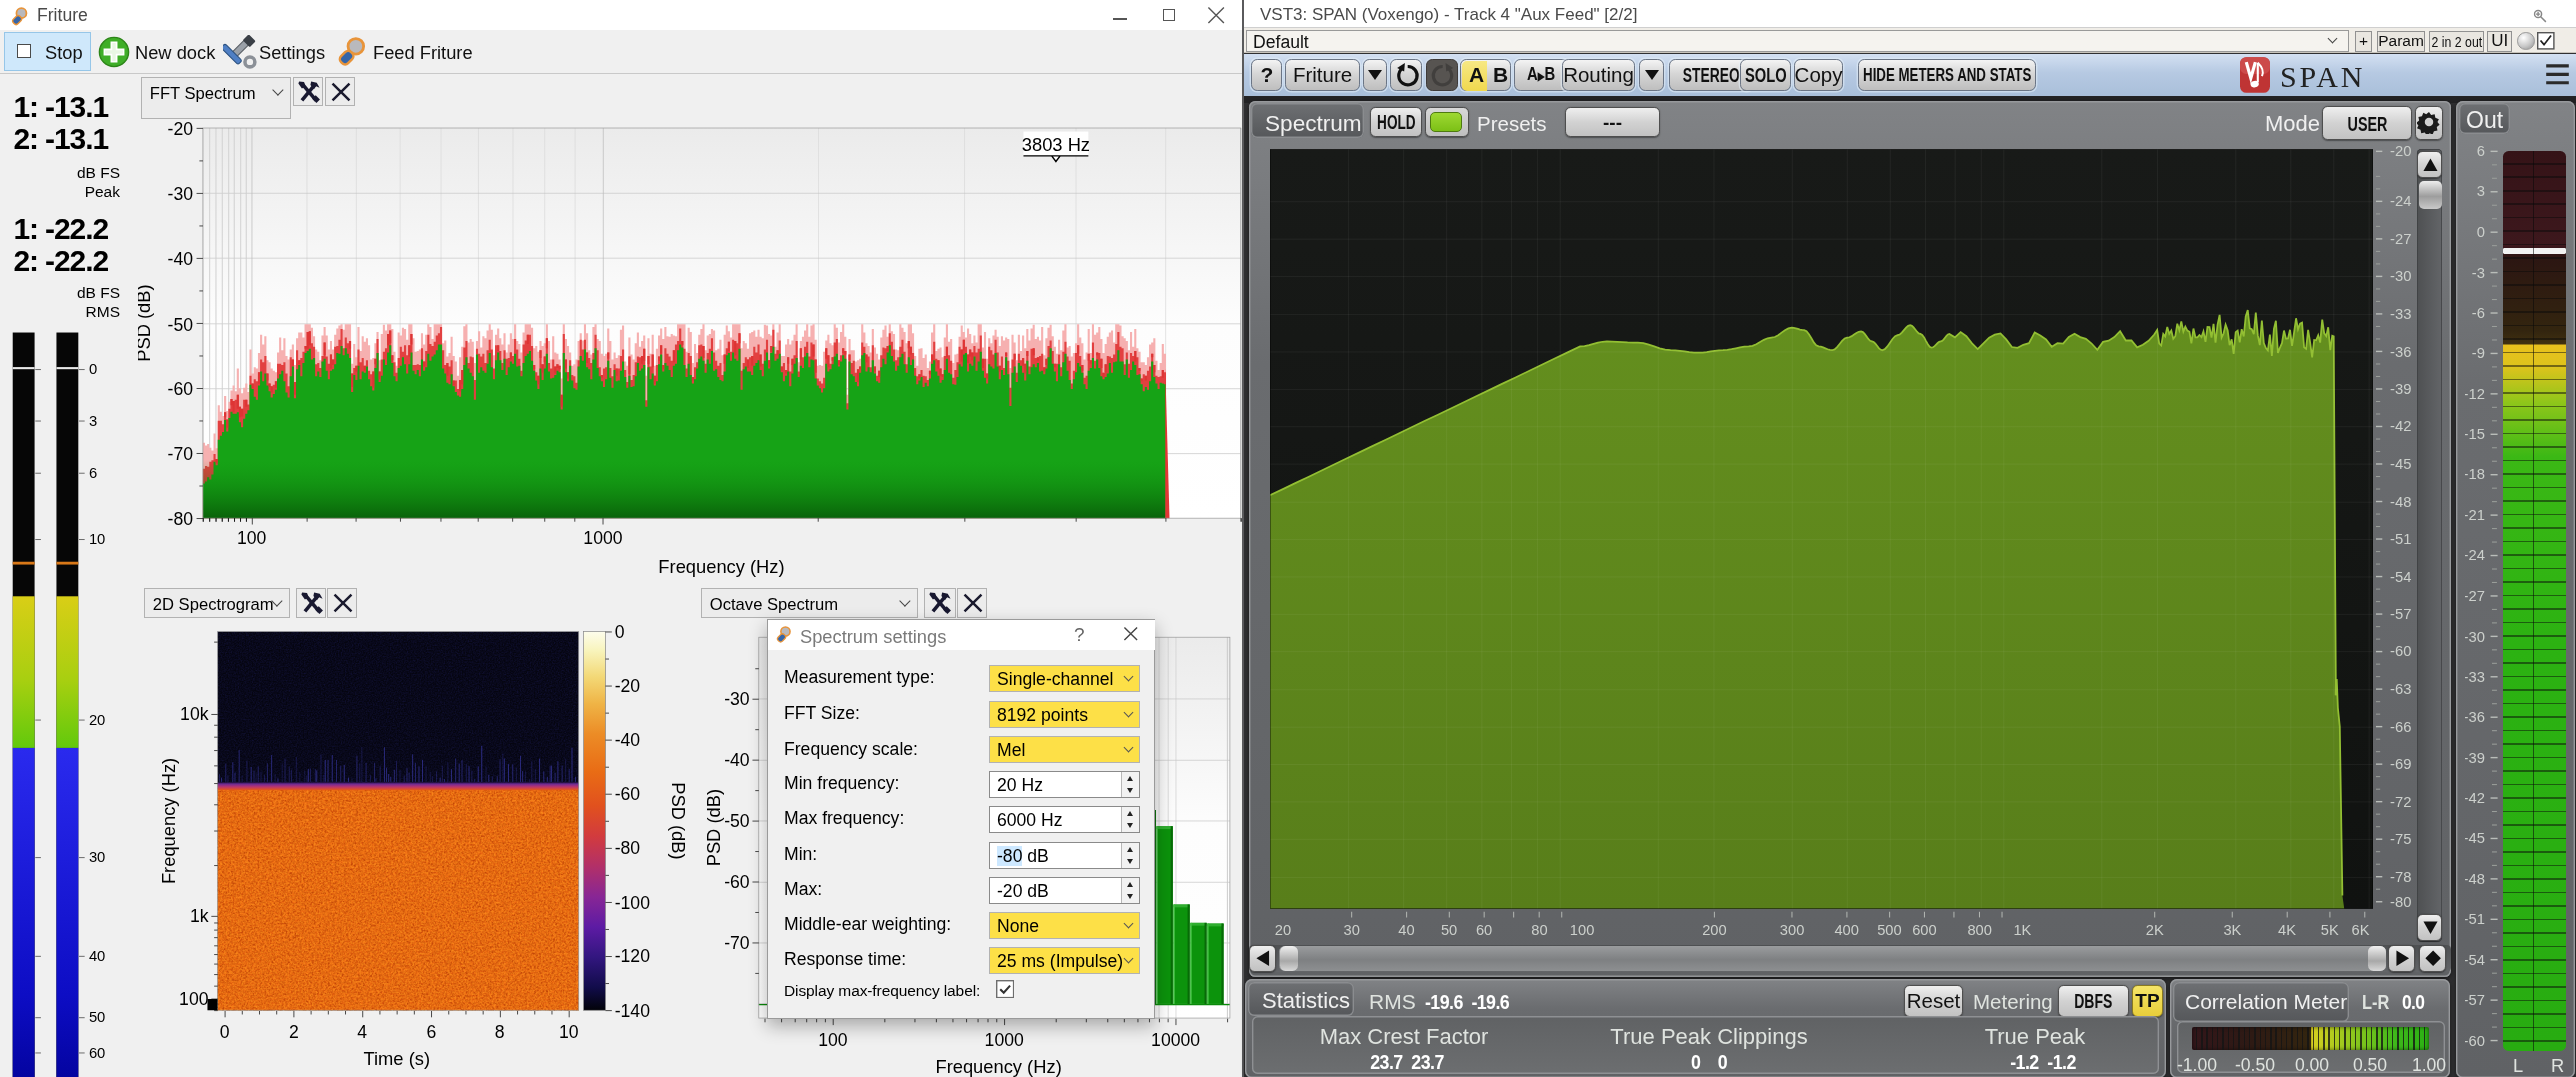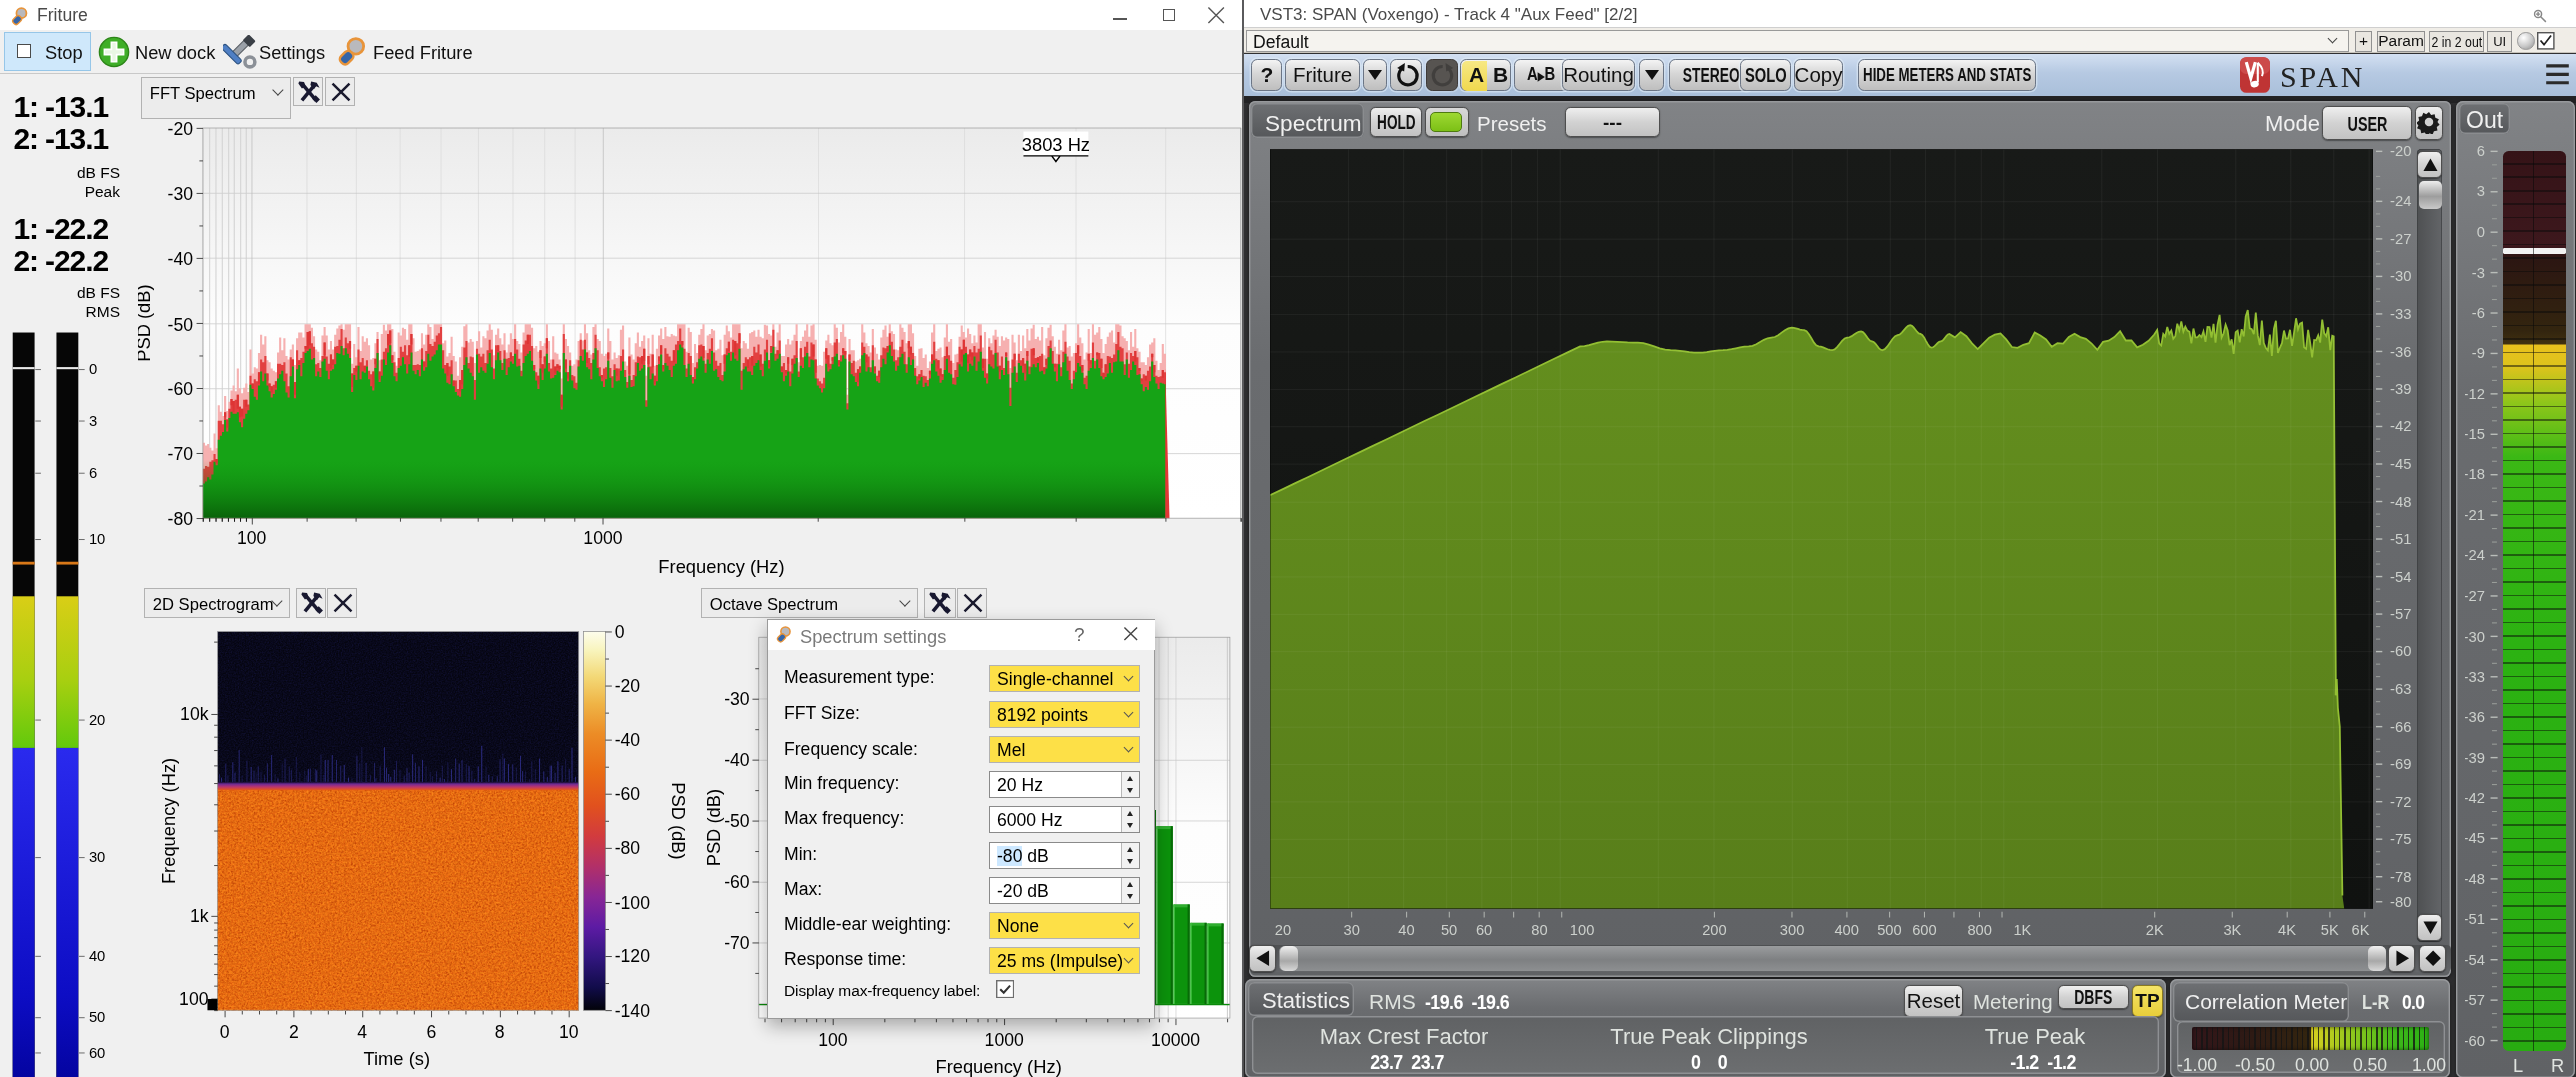--- a/index.html
+++ b/index.html
@@ -660,21 +660,21 @@
   </svg>
 <div id="sdef"></div>
 <div class="abs" style="left:1246px;top:30px;width:1103px;height:22px;background:#f5f3ef;border:0.7px solid #999"></div>
 <div class="txt" style="left:1253px;top:32px;font-size:17.6px;color:#111">Default</div>
 <div class="abs" style="left:2329px;top:35px;width:7px;height:7px;border:solid #444;border-width:0 1.8px 1.8px 0;transform:rotate(45deg)"></div>
 <div class="defbtn" style="left:2355px;width:17px;font-size:15.5px">+</div>
 <div class="defbtn" style="left:2377px;width:48px;font-size:15.5px">Param</div>
 <div class="defbtn" style="left:2429px;width:55px;font-size:15px">
     <span style="display:inline-block;transform:scaleX(.82)">2 in 2 out</span>
   </div>
-<div class="defbtn" style="left:2487px;width:25.4px;font-size:13px">UI</div>
+<div class="defbtn" style="left:2487px;width:25.4px;font-size:17px">UI</div>
 <div class="abs" style="left:2517px;top:32px;width:17.6px;height:17.6px;border-radius:50%;background:radial-gradient(circle at 35% 30%,#ffffff,#c9c9c9 55%,#8e8e8e);border:0.7px solid #999"></div>
 <svg class="abs" style="left:2537px;top:32px" width="17.6" height="17.6" viewBox="0 0 25 25">
 <rect x="1" y="1" width="23" height="23" fill="#fff" stroke="#555" stroke-width="2"></rect>
 <path d="M5,12 l5,6 10,-13" stroke="#222" stroke-width="2.5" fill="none"></path>
   </svg>
 <div id="stool"></div>
 <div class="sbtn" style="left:1251px;width:31px;font-size:21px;line-height:30px;font-weight:bold;letter-spacing:-0.7px;">?</div>
 <div class="sbtn" style="left:1285px;width:75px;font-size:20.5px;line-height:30px;">Friture</div>
 <div class="sbtn" style="left:1363px;width:24px;font-size:14px;line-height:30px;">
     <span style="display:inline-block;width:0;height:0;border:7px solid transparent;border-top:10px solid #111;margin-top:7px"></span>
@@ -909,21 +909,21 @@
 <svg class="abs" style="left:2424px;top:949px" width="18.3" height="18.3" viewBox="0 0 26 26">
     <path d="M13,2 24,13 13,24 2,13z" fill="#111"></path>
   </svg>
 <div class="panel" style="left:1245px;top:979px;width:921px;height:99px;border-radius:7px"></div>
 <div class="ptab" style="left:1248px;top:982px;width:106px;height:34px"></div>
 <div class="wlab" style="left:1262px;top:988px;font-size:22px">Statistics</div>
 <div class="glab" style="left:1369px;top:990px;font-size:21px">RMS</div>
 <div class="statval" style="left:1425px;top:990px;font-size:21px"><span style="display:inline-block;transform:scaleX(.85);transform-origin:left">-19.6&nbsp;&nbsp;-19.6</span></div>
 <div class="gbtn" style="left:1904px;top:985px;width:59px;height:32px;font-size:20.5px;line-height:30px">Reset</div>
 <div class="glab" style="left:1973px;top:990px;font-size:20.5px">Metering</div>
-<div class="gbtn" style="left:2058px;top:985px;width:71px;height:24px">
+<div class="gbtn" style="left:2058px;top:985px;width:71px;height:32px">
     <span style="display:inline-block;font-size:20px;font-weight:bold;line-height:30px;transform:scaleX(.7)">DBFS</span>
   </div>
 <div class="gbtn" style="left:2132px;top:985px;width:31px;height:32px;font-size:19px;font-weight:bold;line-height:30px;background:linear-gradient(#f5e468,#e8ce3a);border-color:#8a7a20">TP</div>
 <div class="abs" style="left:1252px;top:1016px;width:907px;height:58px;border-radius:5.6px;background:linear-gradient(#606264,#6c6e70);box-shadow:inset 0 0 0 1.4px #8e9093"></div>
 <div class="glab" style="left:1404px;top:1024px;font-size:22px;transform:translateX(-50%)">Max Crest Factor</div>
 <div class="statval" style="left:1407px;top:1050px;font-size:21px;transform:translateX(-50%) scaleX(.85)">23.7&nbsp;&nbsp;23.7</div>
 <div class="glab" style="left:1709px;top:1024px;font-size:22px;transform:translateX(-50%)">True Peak Clippings</div>
 <div class="statval" style="left:1709px;top:1050px;font-size:21px;transform:translateX(-50%) scaleX(.85)">0&nbsp;&nbsp;&nbsp;&nbsp;0</div>
 <div class="glab" style="left:2035px;top:1024px;font-size:22px;transform:translateX(-50%)">True Peak</div>
 <div class="statval" style="left:2043px;top:1050px;font-size:21px;transform:translateX(-50%) scaleX(.85)">-1.2&nbsp;&nbsp;-1.2</div>

